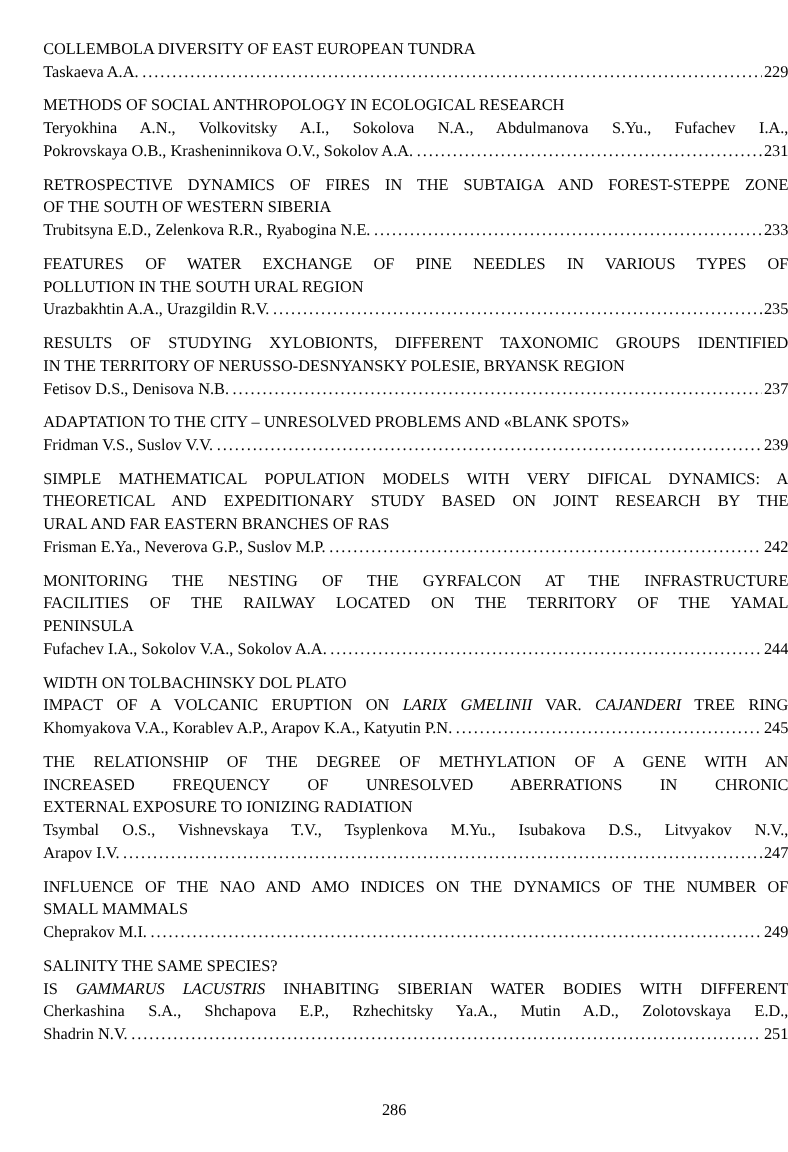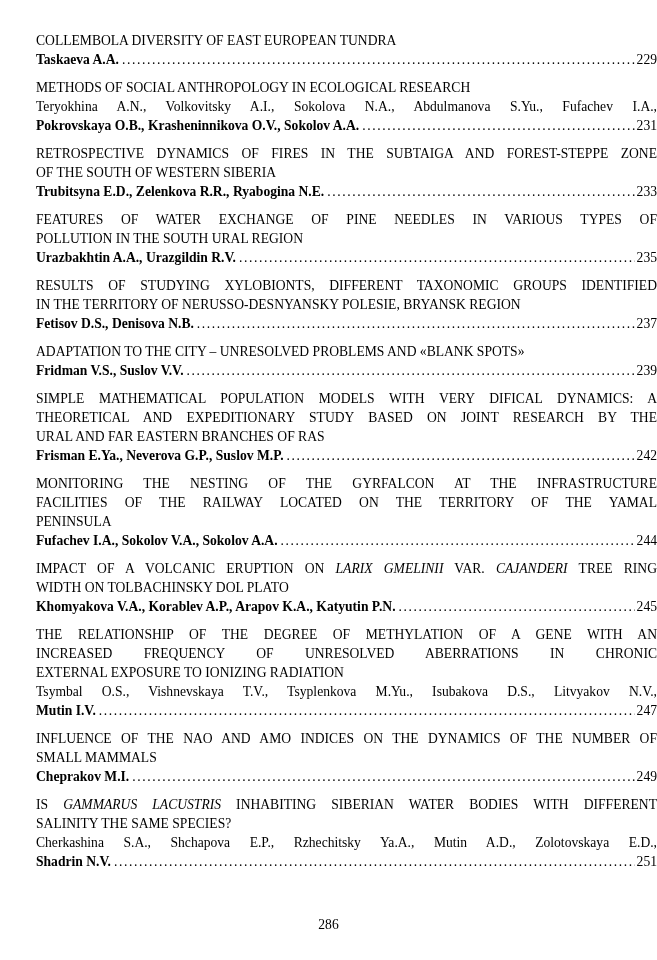--- a/index.html
+++ b/index.html
@@ -27,21 +27,21 @@
   .italic { font-style: italic; }
   .authors-pre {
     text-align: justify;
     text-align-last: justify;
   }
   .leader-row {
     display: flex;
     align-items: baseline;
     width: 100%;
   }
-  .authors-last { flex: 0 0 auto; white-space: nowrap; font-weight: bold; }
+  .authors-last { flex: 0 0 auto; white-space: nowrap; }
   .dots {
     flex: 1 1 auto;
     overflow: hidden;
     white-space: nowrap;
     margin: 0 2px 0 3px;
     min-width: 0;
   }
   .dots::before {
     content: "...................................................................................................................................................................................................................";
     letter-spacing: 1.6px;
@@ -126,51 +126,51 @@
       <div class="title-line justify"><span>MONITORING THE NESTING OF THE GYRFALCON AT THE INFRASTRUCTURE</span></div>
       <div class="title-line justify"><span>FACILITIES OF THE RAILWAY LOCATED ON THE TERRITORY OF THE YAMAL</span></div>
       <div class="title-line"><span>PENINSULA</span></div>
       <div class="leader-row">
         <span class="authors-last">Fufachev I.A., Sokolov V.A., Sokolov A.A.</span>
         <span class="dots"></span>
         <span class="pagenum">244</span>
       </div>
     </div>
     <div class="entry">
+      <div class="title-line"><span>WIDTH ON TOLBACHINSKY DOL PLATO</span></div>
       <div class="title-line justify"><span>IMPACT OF A VOLCANIC ERUPTION ON </span><span class="italic">LARIX GMELINII</span><span> VAR. </span><span class="italic">CAJANDERI</span><span> TREE RING</span></div>
-      <div class="title-line"><span>WIDTH ON TOLBACHINSKY DOL PLATO</span></div>
       <div class="leader-row">
         <span class="authors-last">Khomyakova V.A., Korablev A.P., Arapov K.A., Katyutin P.N.</span>
         <span class="dots"></span>
         <span class="pagenum">245</span>
       </div>
     </div>
     <div class="entry">
       <div class="title-line justify"><span>THE RELATIONSHIP OF THE DEGREE OF METHYLATION OF A GENE WITH AN</span></div>
       <div class="title-line justify"><span>INCREASED FREQUENCY OF UNRESOLVED ABERRATIONS IN CHRONIC</span></div>
       <div class="title-line"><span>EXTERNAL EXPOSURE TO IONIZING RADIATION</span></div>
       <div class="authors-pre">Tsymbal O.S., Vishnevskaya T.V., Tsyplenkova M.Yu., Isubakova D.S., Litvyakov N.V.,</div>
       <div class="leader-row">
-        <span class="authors-last">Mutin I.V.</span>
+        <span class="authors-last">Arapov I.V.</span>
         <span class="dots"></span>
         <span class="pagenum">247</span>
       </div>
     </div>
     <div class="entry">
       <div class="title-line justify"><span>INFLUENCE OF THE NAO AND AMO INDICES ON THE DYNAMICS OF THE NUMBER OF</span></div>
       <div class="title-line"><span>SMALL MAMMALS</span></div>
       <div class="leader-row">
         <span class="authors-last">Cheprakov M.I.</span>
         <span class="dots"></span>
         <span class="pagenum">249</span>
       </div>
     </div>
     <div class="entry">
+      <div class="title-line"><span>SALINITY THE SAME SPECIES?</span></div>
       <div class="title-line justify"><span>IS </span><span class="italic">GAMMARUS LACUSTRIS</span><span> INHABITING SIBERIAN WATER BODIES WITH DIFFERENT</span></div>
-      <div class="title-line"><span>SALINITY THE SAME SPECIES?</span></div>
       <div class="authors-pre">Cherkashina S.A., Shchapova E.P., Rzhechitsky Ya.A., Mutin A.D., Zolotovskaya E.D.,</div>
       <div class="leader-row">
         <span class="authors-last">Shadrin N.V.</span>
         <span class="dots"></span>
         <span class="pagenum">251</span>
       </div>
     </div>
   </div>
 
 <div class="footer">286</div>

